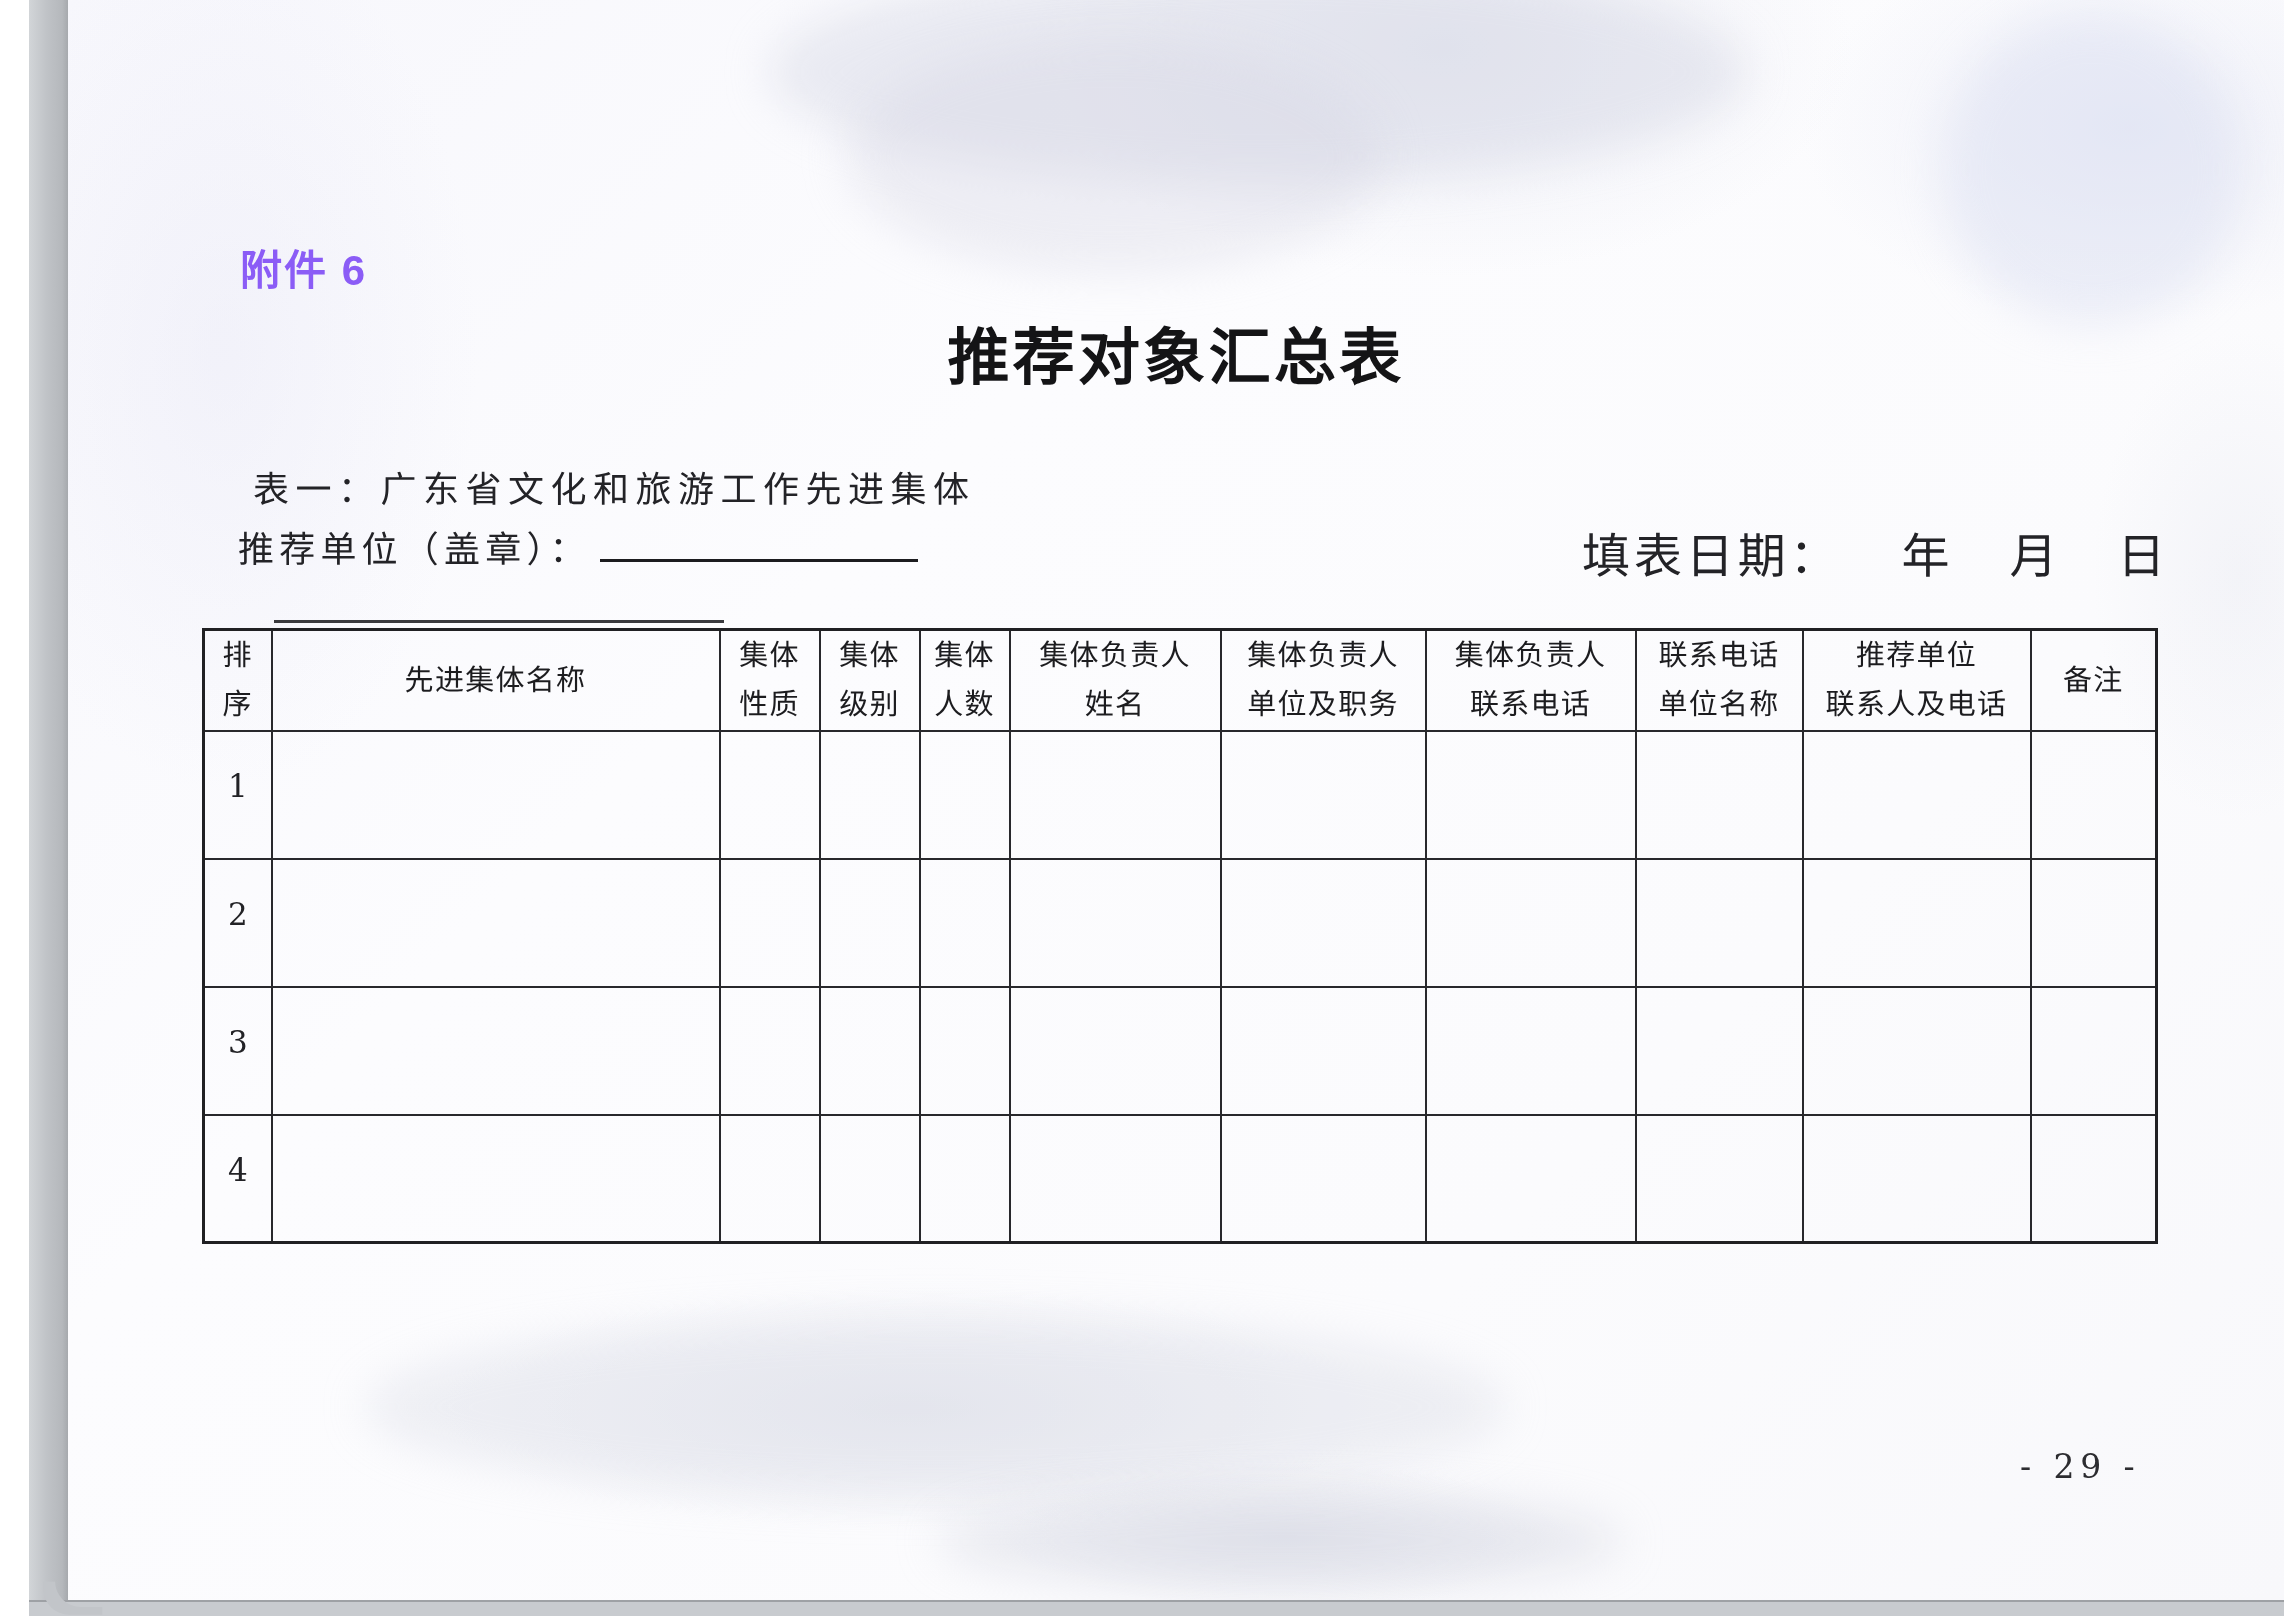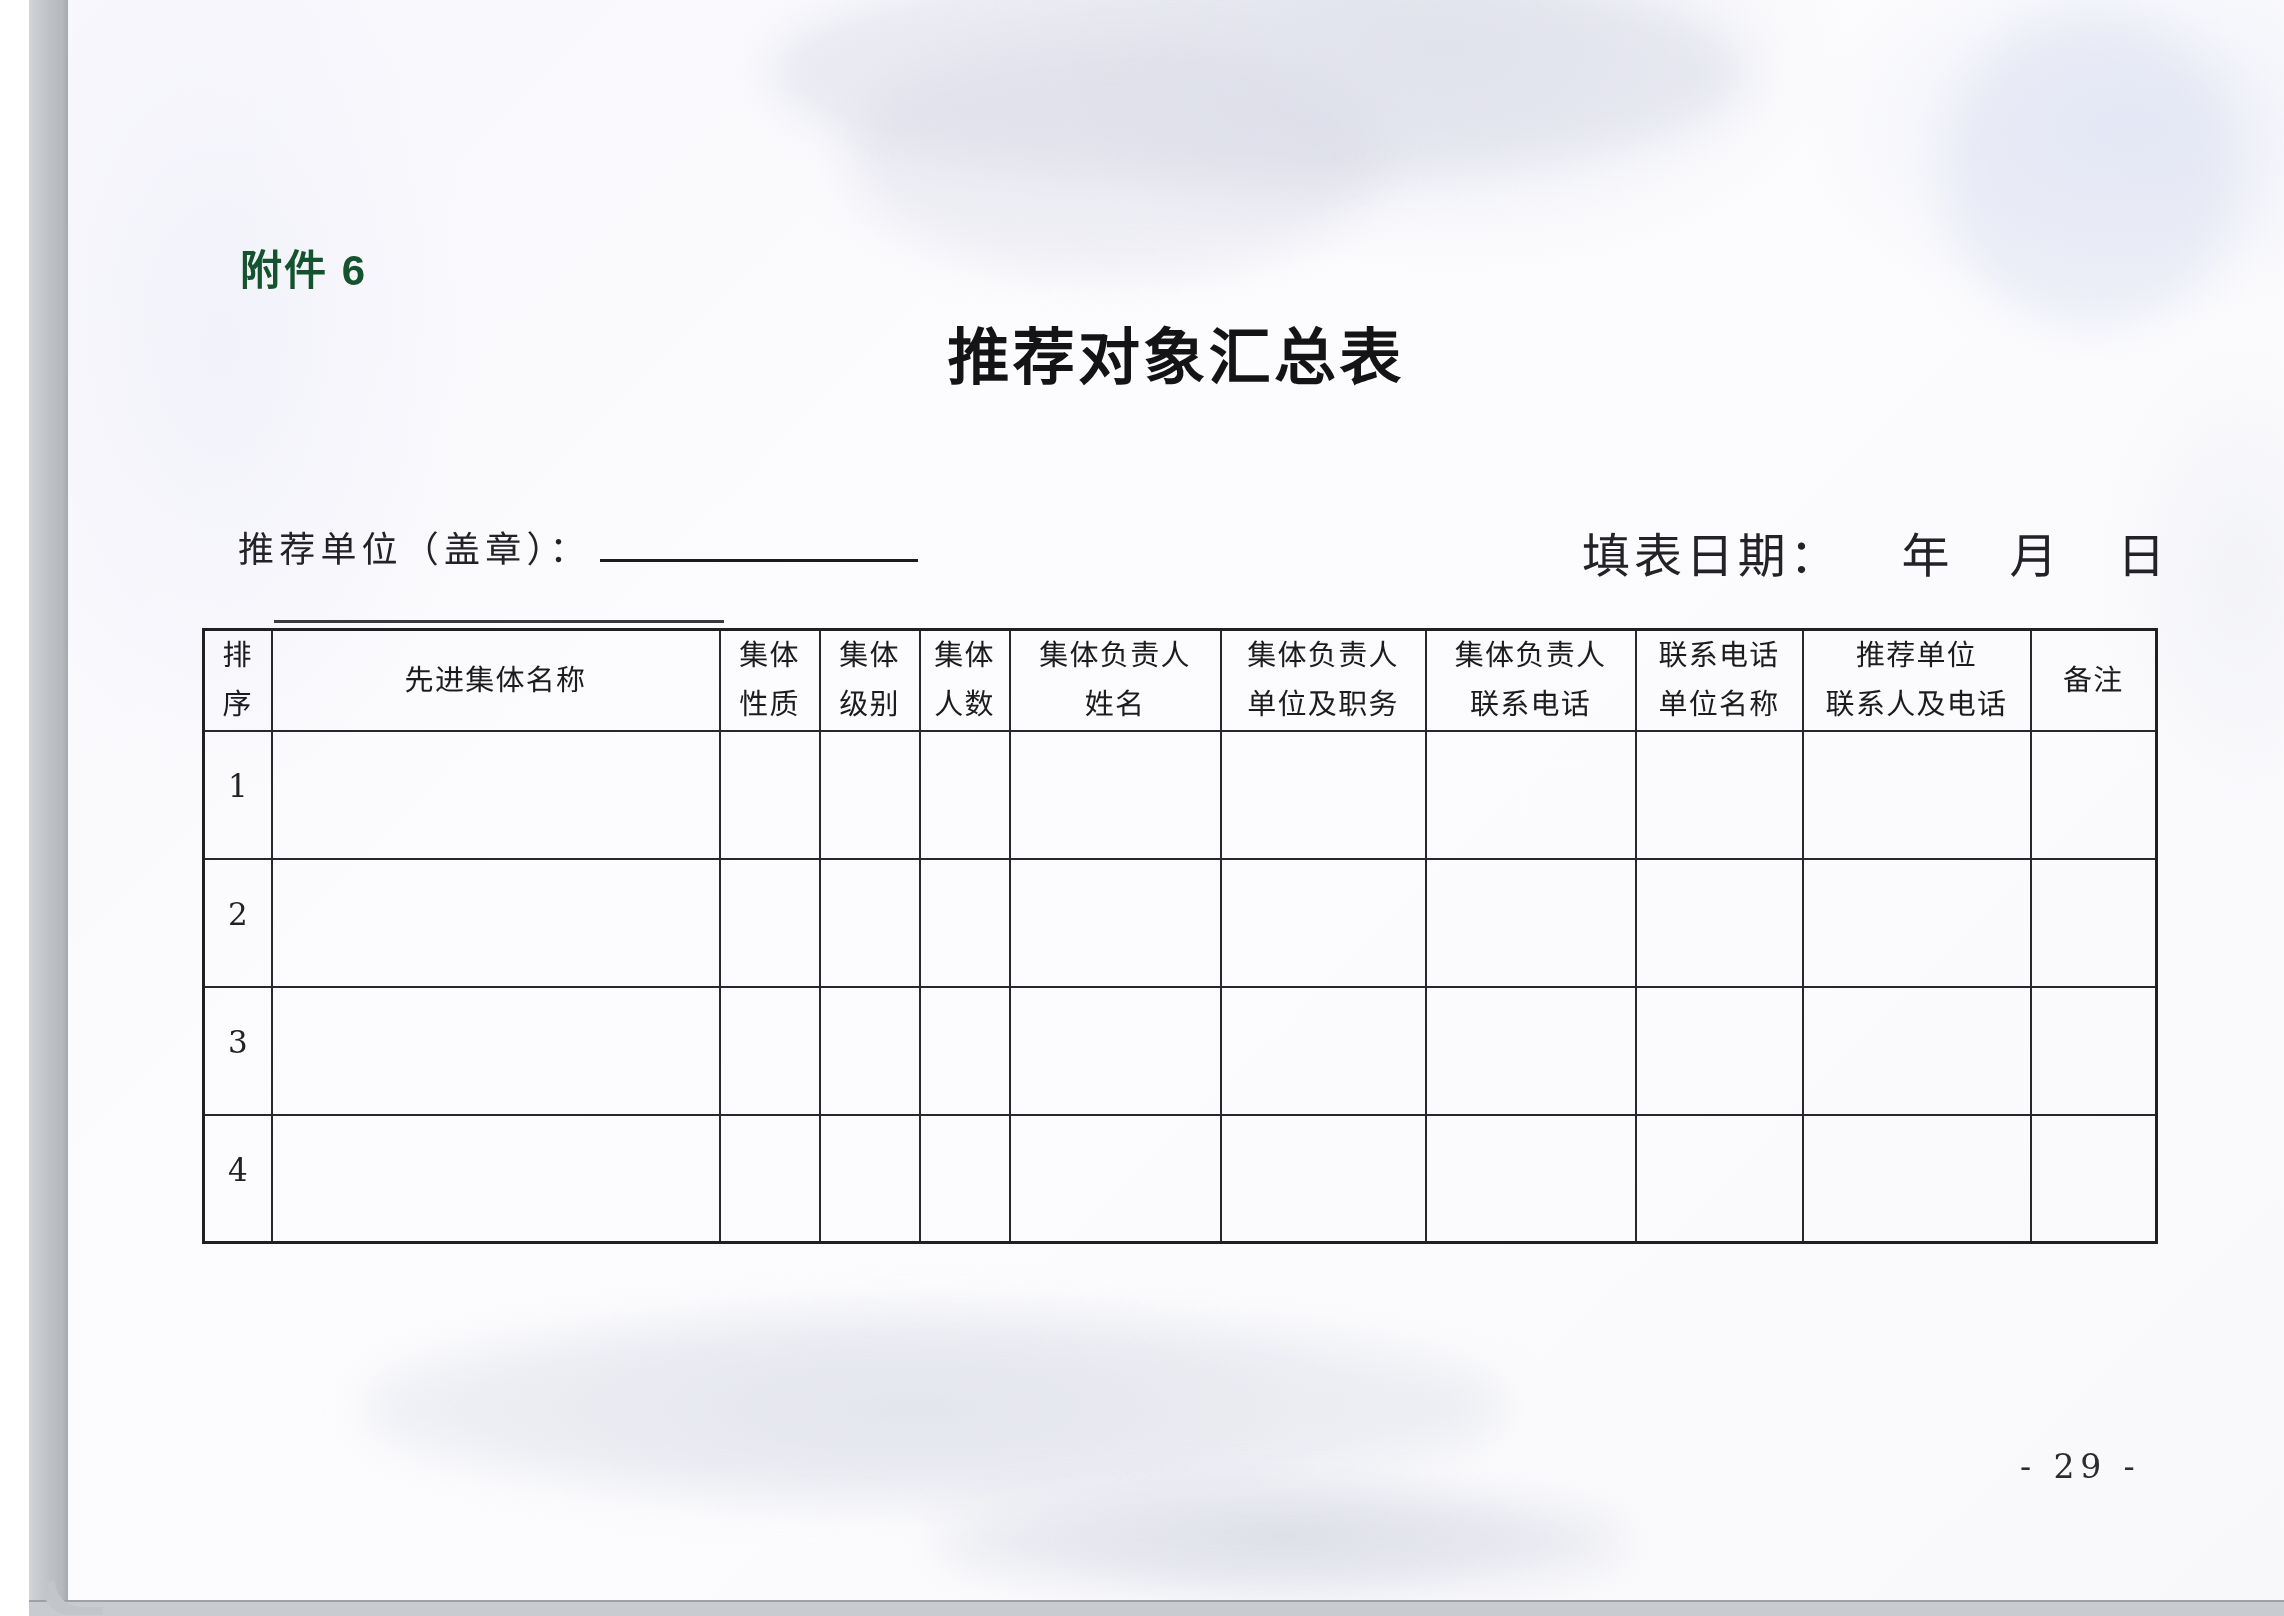--- a/index.html
+++ b/index.html
@@ -37,21 +37,21 @@
   .smudge.s1 { left:769px; top:-39px;  width:977px; height:222px; background:rgba(208,211,224,.40); }
   .smudge.s2 { left:847px; top:39px;   width:534px;  height:235px; background:rgba(210,212,226,.34); }
   .smudge.s3 { left:1942px; top:13px;   width:300px;  height:313px; background:rgba(214,218,238,.38); }
   .smudge.s4 { left:365px;  top:1316px; width:1140px; height:182px; background:rgba(209,211,223,.32); }
   .smudge.s5 { left:938px; top:1492px; width:684px; height:98px; background:rgba(206,208,221,.38); }
 
   
   .attachment {
     position:absolute; left:240px; top:246px;
     font:600 42px/1.2 "Liberation Sans", sans-serif;
-    color:#14532d; letter-spacing:2px;
+    color:#8b5cf6; letter-spacing:2px;
   }
   .title-row {
     position:absolute; left:68px; top:322px; width:2216px; text-align:center;
   }
   .doc-title {
     font:700 62px/1.15 "DejaVu Serif", serif;
     color:#141416; letter-spacing:3.3px; display:inline-block;
   }
   .kai { font-family:"DejaVu Serif", serif; color:#232327; }
   .caption-line {
@@ -115,20 +115,21 @@
   <div class="edge-strip"></div>
   <div class="bottom-strip"></div>
   <div class="corner-curve"></div>
 
   <div class="attachment">附件 6</div>
 
   <div class="title-row">
     <span class="doc-title">推荐对象汇总表</span>
   </div>
 
+  <div class="caption-line kai">表一：广东省文化和旅游工作先进集体</div>
 
   <div class="seal-line kai">
     <span>推荐单位（盖章）：</span><span class="blank-underline"></span>
   </div>
 
   <div class="date-line kai">
     <span>填表日期：</span><span class="yr">年</span><span class="mo">月</span><span class="dy">日</span>
   </div>
 
   <div class="artifact-line"></div>

